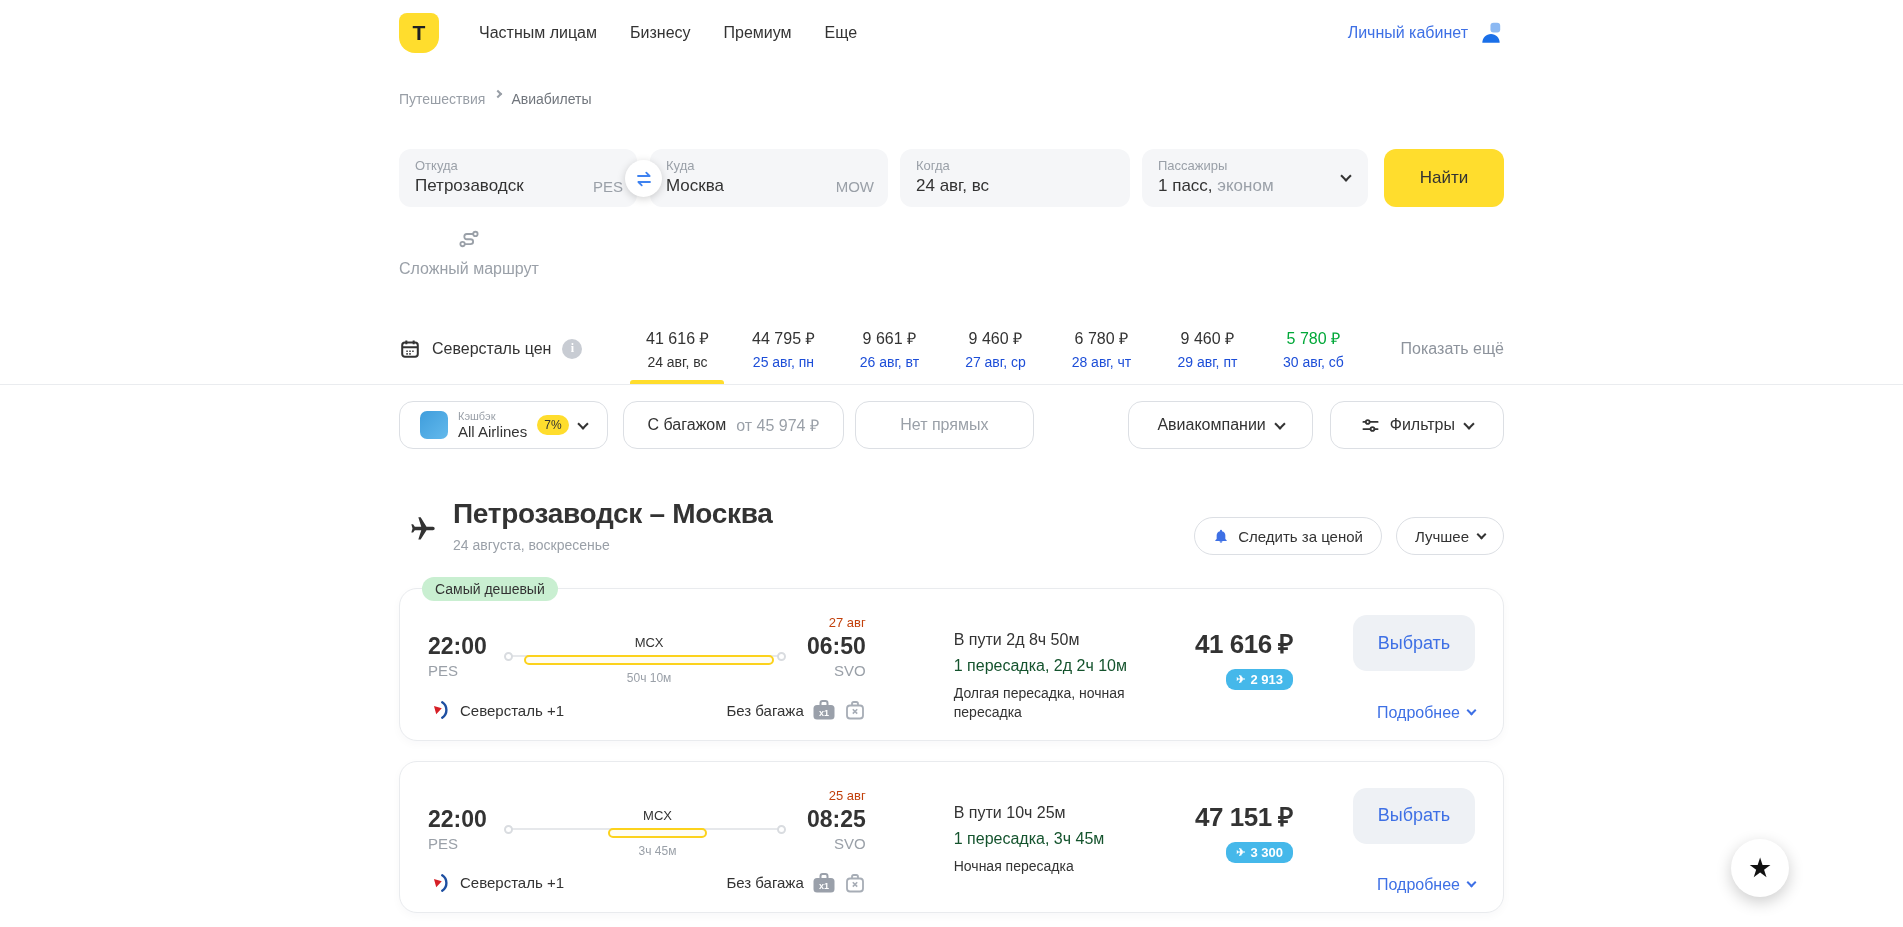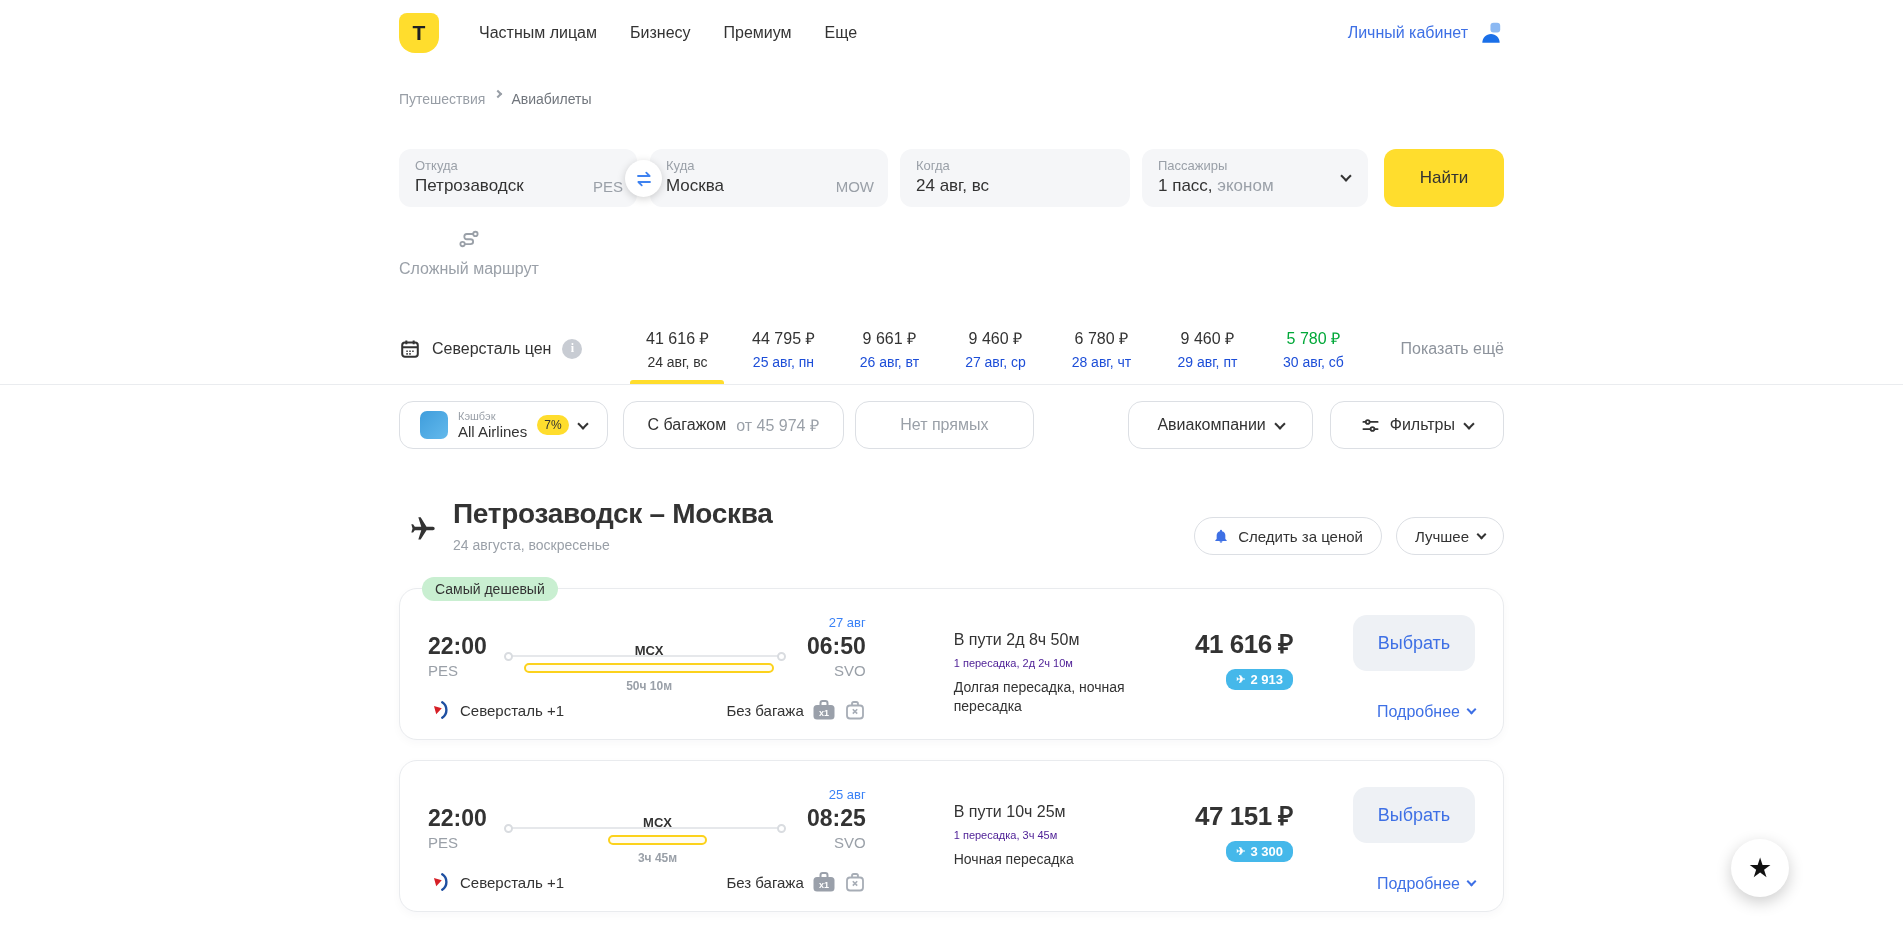--- a/index.html
+++ b/index.html
@@ -92,40 +92,40 @@
   
   .cards { margin-top:33px; }
   .card { position:relative; border:1px solid #e9ebee; border-radius:18px;
     box-shadow:0 3px 10px rgba(30,30,60,0.03); padding:26px 28px 18px; margin-bottom:20px;
     display:flex; background:#fff; }
   .badge-cheap { position:absolute; top:-12px; left:22px; background:#c9efd1; color:#333;
     font-size:14px; padding:4px 13px; border-radius:12px; }
   .route-col { width:492px; }
   .route { display:flex; }
   .ep { width:64px; }
-  .ep .dd { height:17px; font-size:13px; color:#3b82f6; margin-bottom:2px; }
+  .ep .dd { height:17px; font-size:13px; color:#c2410c; margin-bottom:2px; }
   .ep .t { font-size:23px; font-weight:bold; line-height:1.05; }
   .ep .c { font-size:15px; color:#9aa0a8; margin-top:4px; }
   .ep.arr { text-align:right; width:68px; }
   .timeline { flex:1; position:relative; margin:0 12px; height:72px; }
   .tl-line { position:absolute; left:4px; right:4px; top:40px; height:2px; background:#e6e8eb; }
   .tl-dot { position:absolute; top:37px; width:9px; height:9px; border:2px solid #d9dce0;
     background:#fff; border-radius:50%; }
   .tl-dot.l { left:0; } .tl-dot.r { right:0; }
-  .tl-seg { position:absolute; top:12px; bottom:0;font-weight:bold; }
+  .tl-seg { position:absolute; top:4px; bottom:0; }
   .seg-code { position:absolute; top:16px; width:100%; text-align:center; font-size:13px; color:#333; }
   .seg-bar { position:absolute; left:0; right:0; top:36px; height:10px; border:2.5px solid #fcd21c;
     background:#fffdf2; border-radius:6px; }
   .seg-dur { position:absolute; top:52px; width:100%; text-align:center; font-size:12px; color:#9aa0a8; }
   .meta { display:flex; justify-content:space-between; align-items:center; margin-top:12px; }
   .airline { display:flex; align-items:center; gap:10px; font-size:15px; }
   .bags { display:flex; align-items:center; gap:8px; font-size:15px; color:#333; }
   .info-col { width:205px; margin-left:88px; padding-top:16px; }
   .info-col .l1 { font-size:16px; margin-bottom:8px; }
-  .info-col .l2 { font-size:11px; color:#4c1d95; margin-bottom:9px; }
+  .info-col .l2 { font-size:16px; color:#14532d; margin-bottom:9px; }
   .info-col .l3 { font-size:14px; line-height:1.35; width:188px; }
   .price-col { margin-left:auto; text-align:right; padding-top:10px; width:170px; }
   .price { font-size:26px; font-weight:bold; letter-spacing:-0.5px; white-space:nowrap; }
   .cashback { display:inline-flex; align-items:center; gap:5px; background:#45b8ea; color:#fff;
     border-radius:9px; padding:3px 10px; font-size:13px; font-weight:bold; margin-top:8px; }
   .cashback .pl { font-size:11px; }
   .action-col { width:122px; margin-left:60px; display:flex; flex-direction:column;
     justify-content:space-between; align-items:flex-end; }
   .btn-select { width:122px; height:56px; border:none; border-radius:14px; background:#eef1f5;
     color:#3e70e5; font-size:18px; cursor:pointer; font-family:inherit; }

